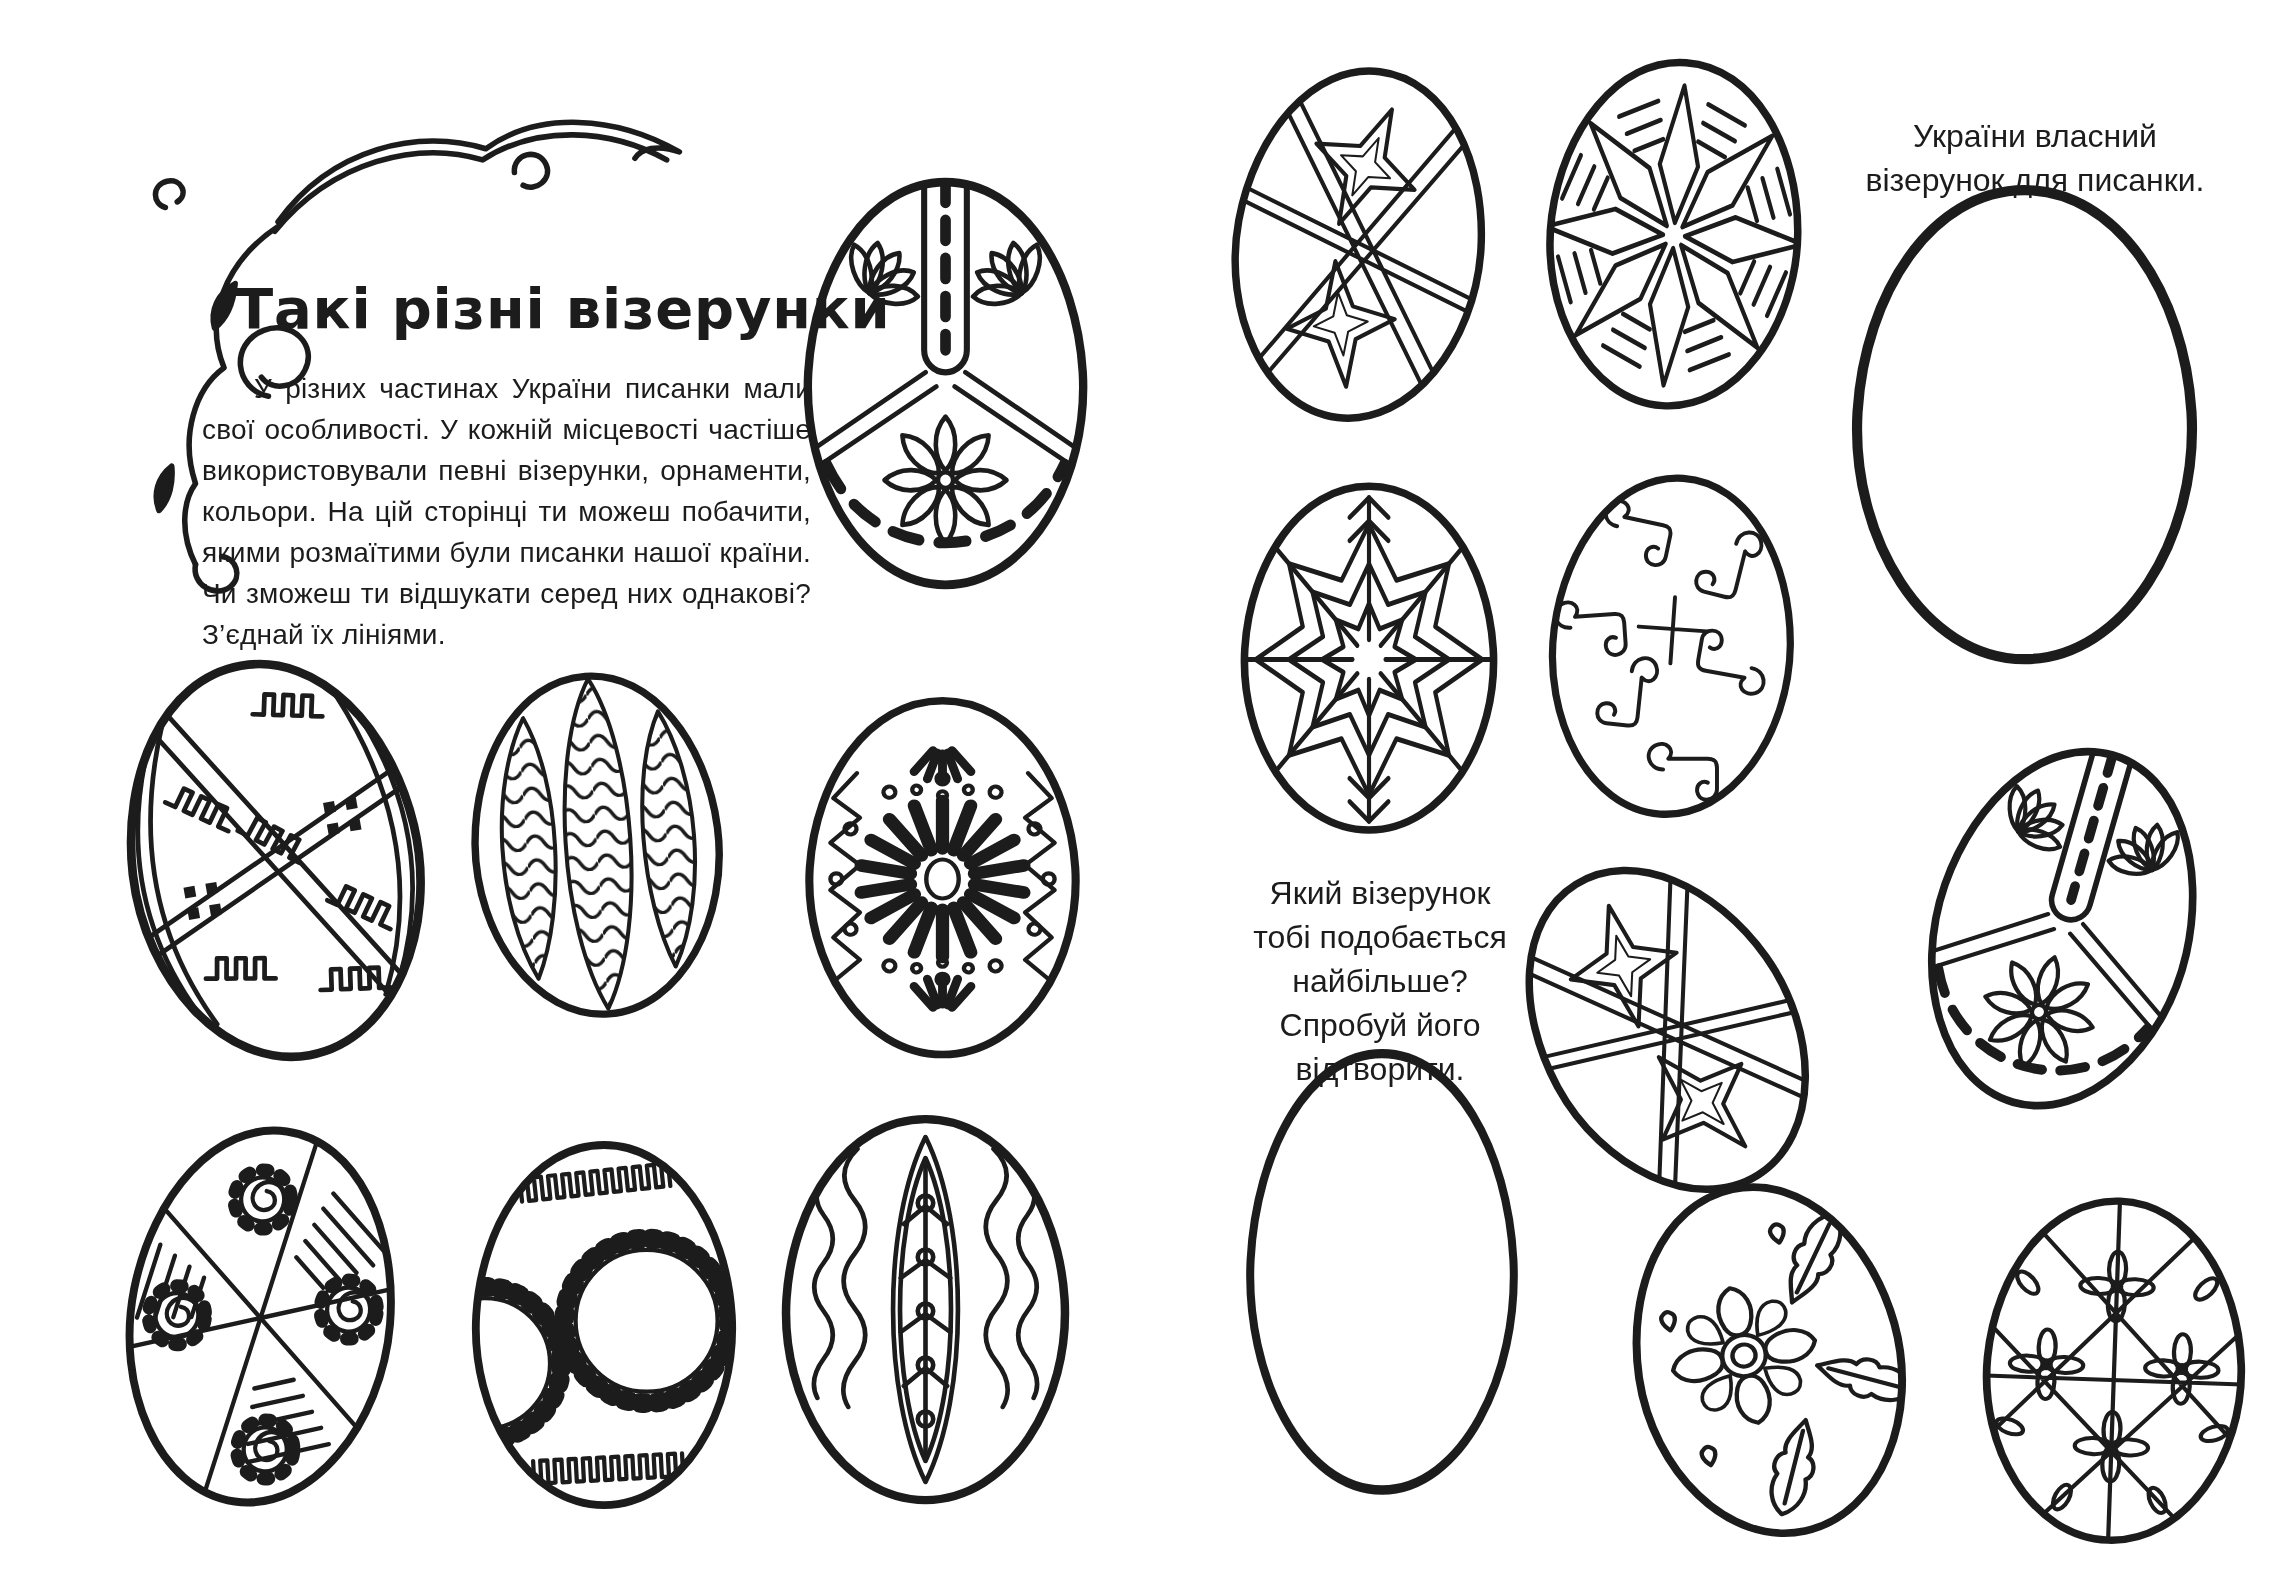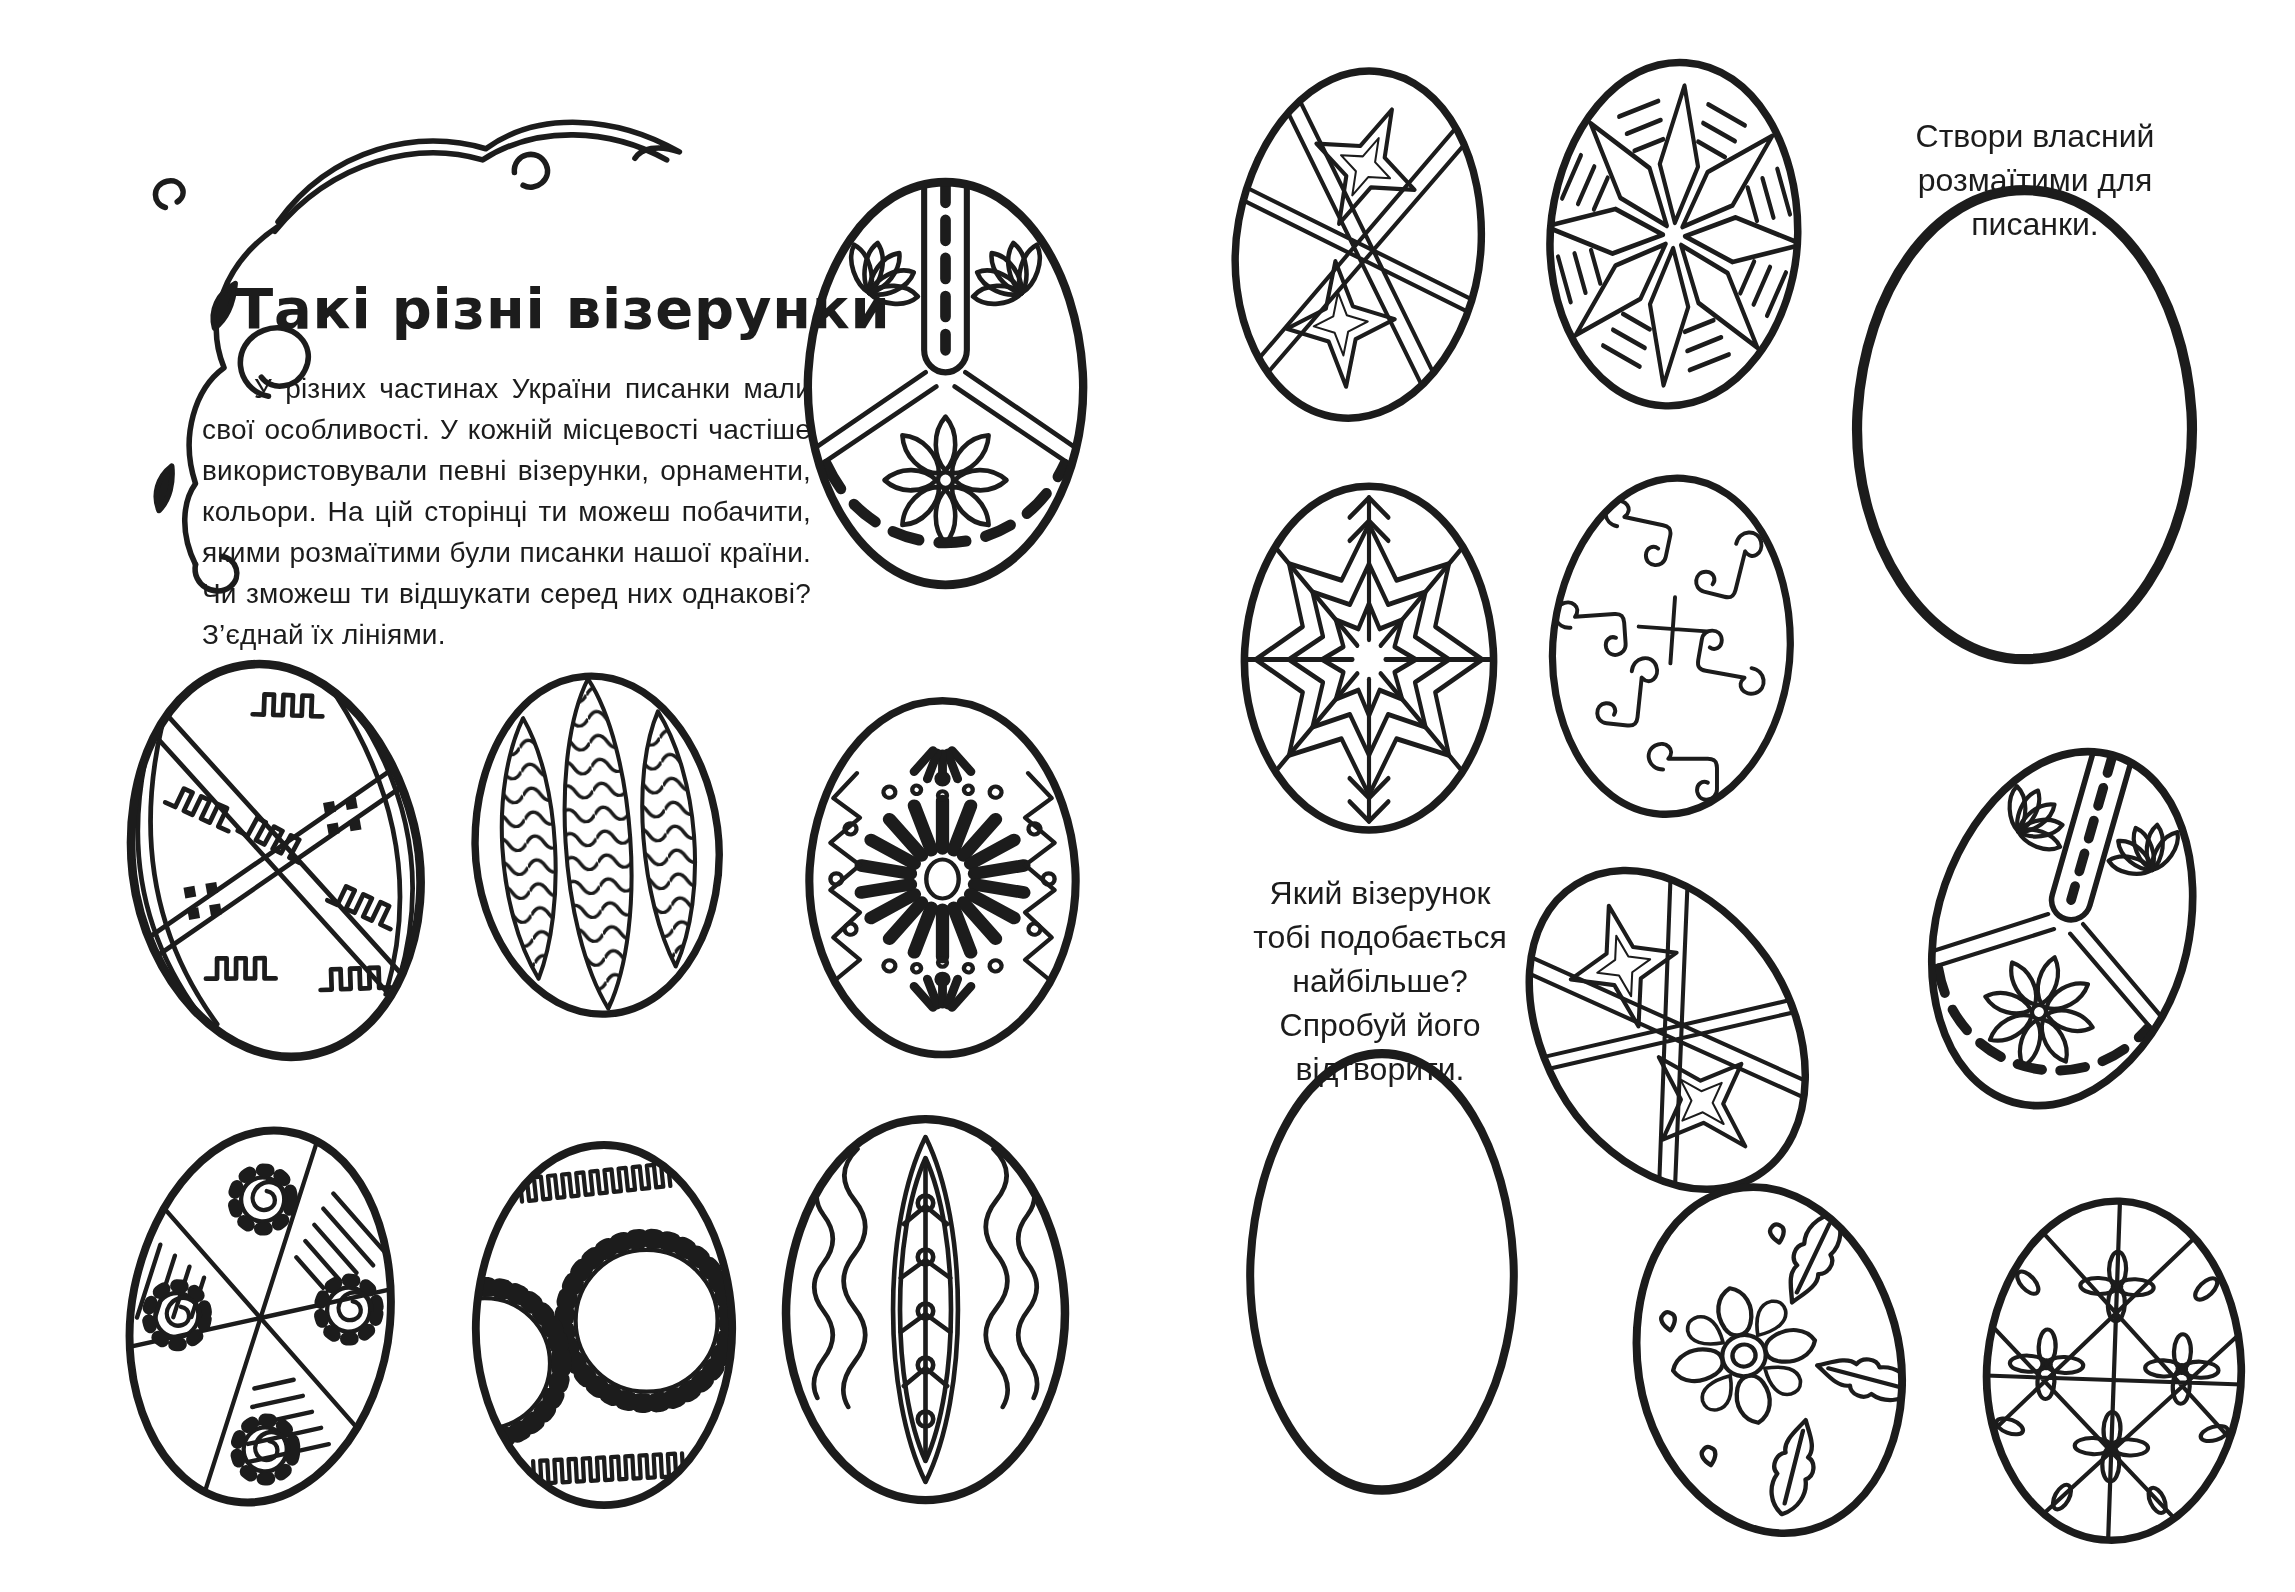--- a/index.html
+++ b/index.html
@@ -374,21 +374,21 @@
       <path d="M250,434 c-42,-8 -50,-66 -6,-83 c36,-14 68,19 52,50 c-11,23 -42,27 -55,9"></path>
       <path d="M158,646 c-5,26 25,43 44,28 c15,-12 8,-36 -11,-38"></path>
       <path d="M120,196 c-16,-4 -18,-28 2,-33 c18,-4 28,16 13,26"></path>
       <path d="M208,292 C186,304 176,326 182,348 C198,336 206,314 208,292 Z" fill="currentColor"></path>
       <path d="M128,522 C110,536 104,558 112,578 C126,564 130,542 128,522 Z" fill="currentColor"></path>
     </g>
   </svg>
 
   <h1 class="title">Такі різні візерунки</h1>
   <p class="intro">У різних частинах України писанки мали свої особливості. У кожній місцевості частіше використовували певні візерунки, орнаменти, кольори. На цій сторінці ти можеш побачити, якими розмаїтими були писанки нашої країни. Чи зможеш ти відшукати серед них однакові? З’єднай їх лініями.</p>
-  <p class="caption cap-create">Створи власний розмаїтими для писанки.</p>
+  <p class="caption cap-create">України власний візерунок для писанки.</p>
   <p class="caption cap-fav">Який візерунок тобі подобається найбільше? Спробуй його відтворити.</p>
 
   <svg class="egg" style="left:793px;top:163px;width:305px;height:444px" viewBox="-100 -140 200 280" preserveAspectRatio="none">
     <use href="#p-fans"></use>
       <path class="s o" d="M0,-128 C50,-128 86,-72 90,-8 C94,60 54,126 0,126 C-54,126 -94,60 -90,-8 C-86,-72 -50,-128 0,-128 Z"></path>
     </svg>
 
   <svg class="egg" style="left:117px;top:644px;width:317px;height:436px;transform:rotate(-10deg)" viewBox="-100 -140 200 280" preserveAspectRatio="none">
     <use href="#p-combs"></use>
       <path class="s o" d="M0,-128 C50,-128 86,-72 90,-8 C94,60 54,126 0,126 C-54,126 -94,60 -90,-8 C-86,-72 -50,-128 0,-128 Z"></path>

